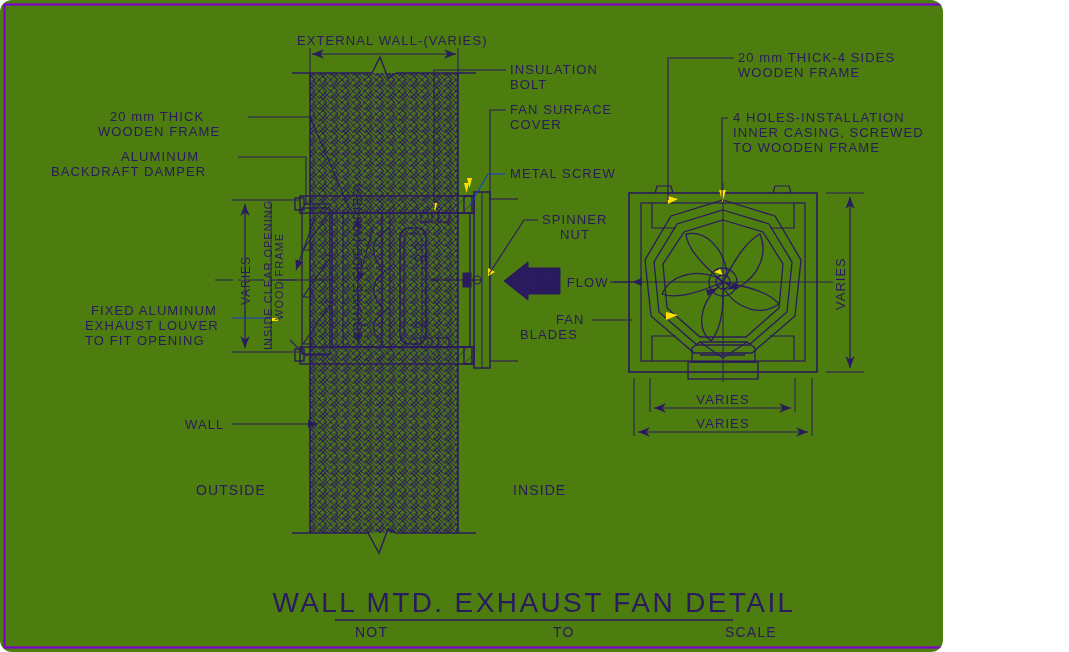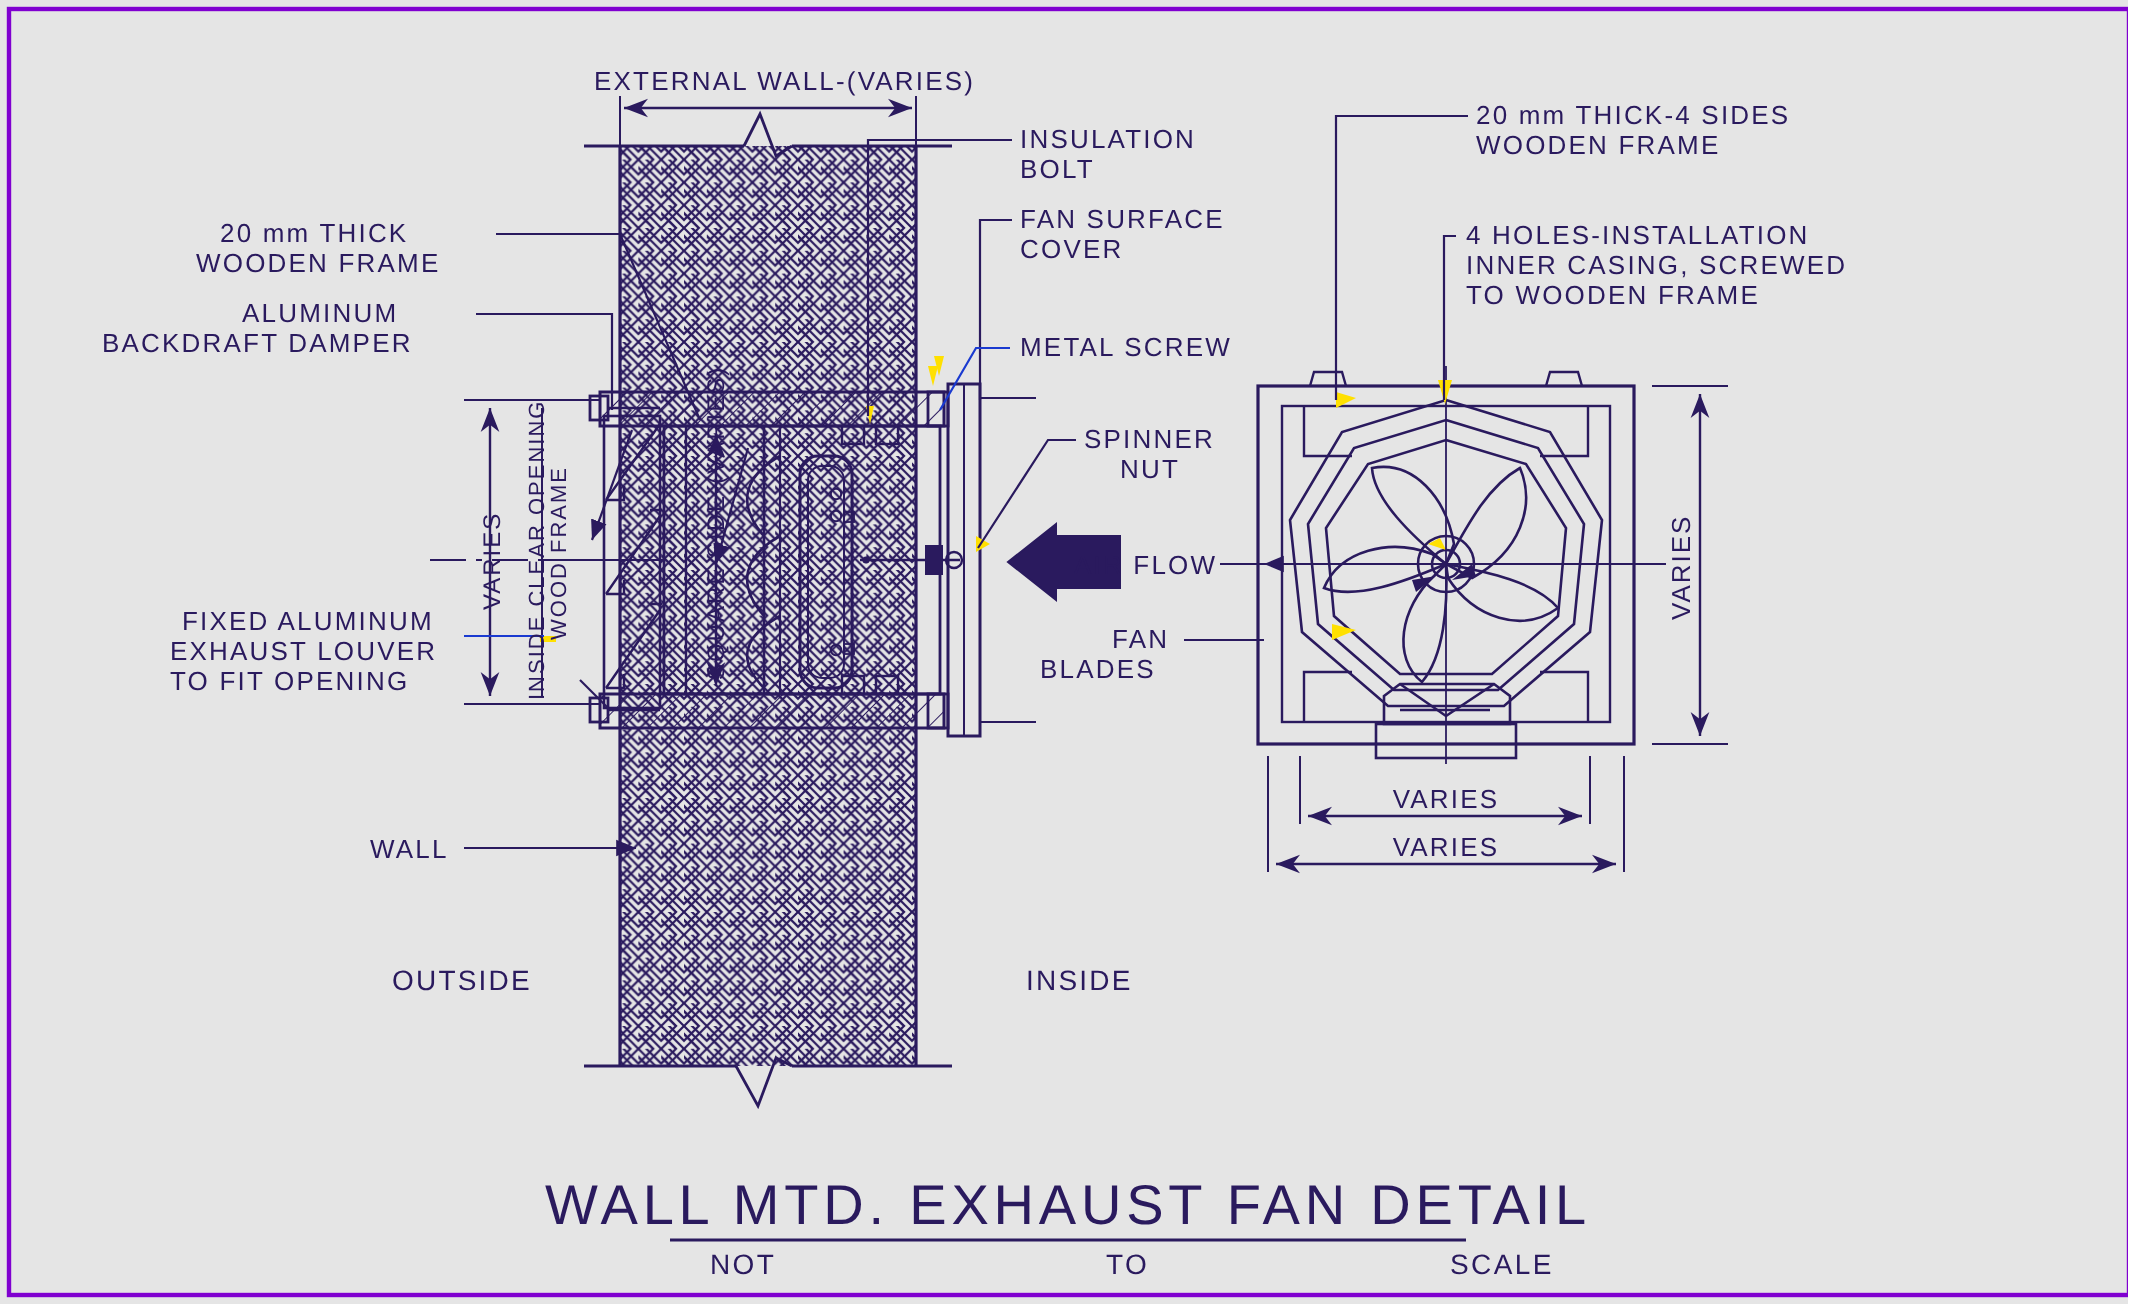--- a/index.html
+++ b/index.html
@@ -6,24 +6,25 @@
   html, body {
     margin: 0;
     padding: 0;
     background: #ffffff;
   }
   body {
     font-family: "Liberation Sans", sans-serif;
   }
   #sheet {
     position: relative;
-    width: 1064px;
+    width: 943px;
     height: 652px;
-    background: #e5e5e5;
+    background: #4d7c0f;
     overflow: hidden;
+    border-radius: 12px;
   }
   #sheet svg {
     position: absolute;
     left: 0;
     top: 0;
   }
   text {
     font-family: "Liberation Sans", sans-serif;
     fill: #2a1a5e;
     stroke: none;

